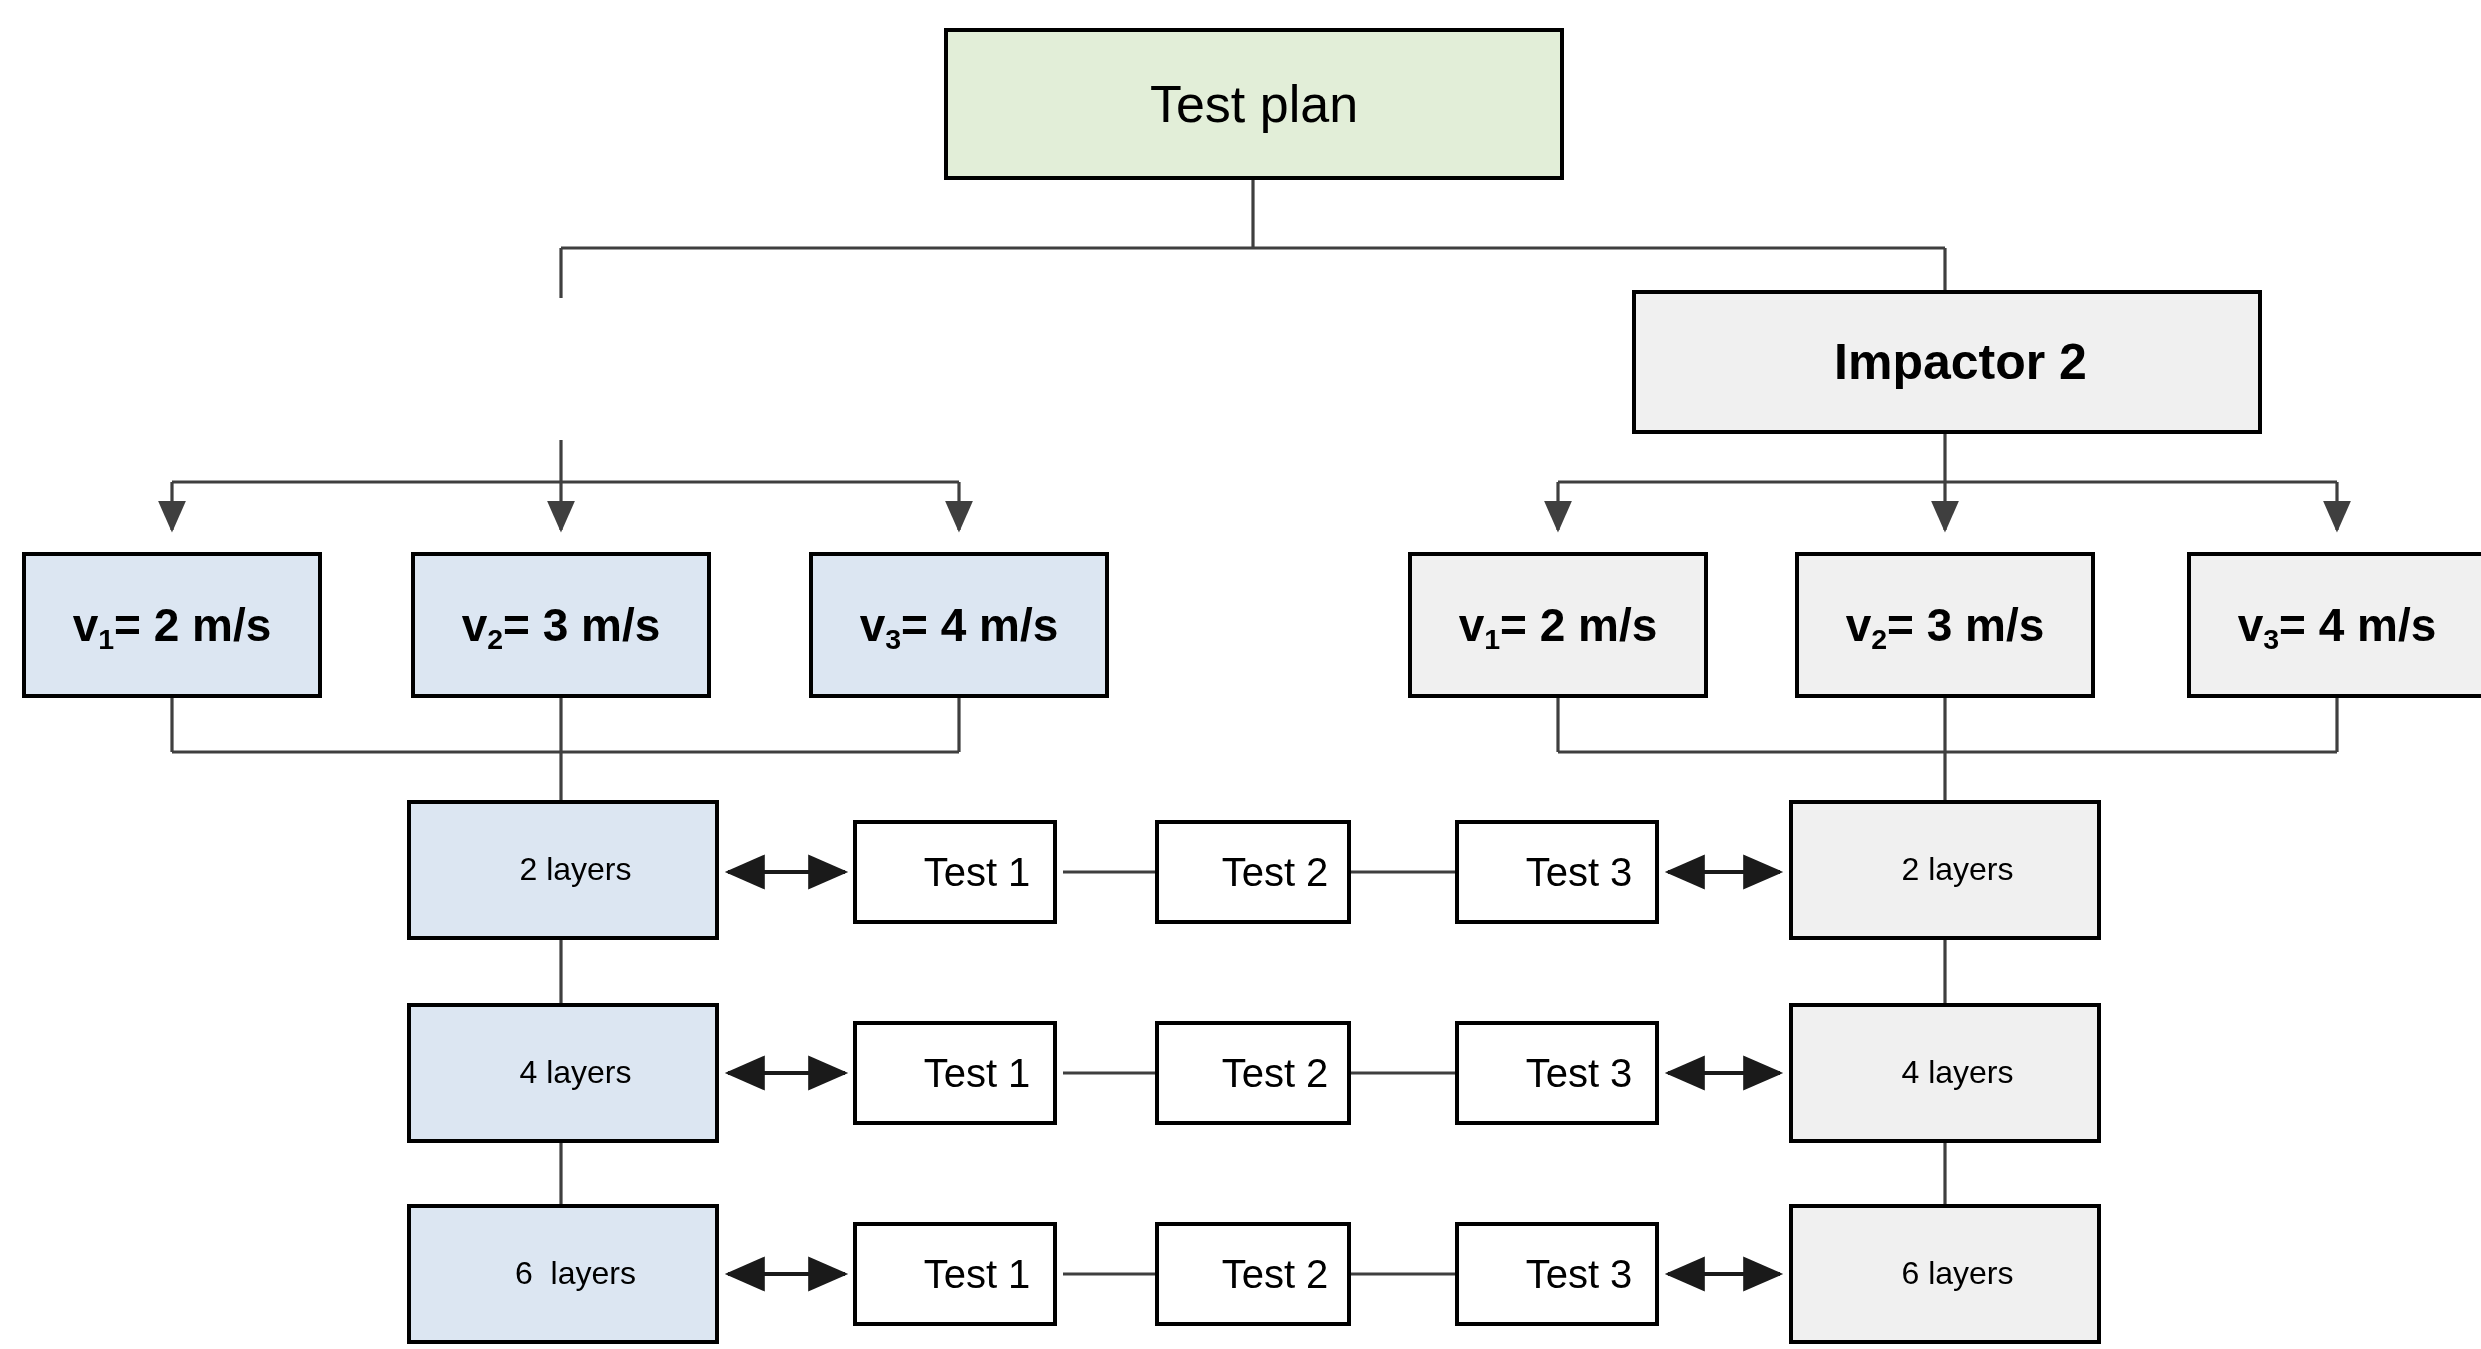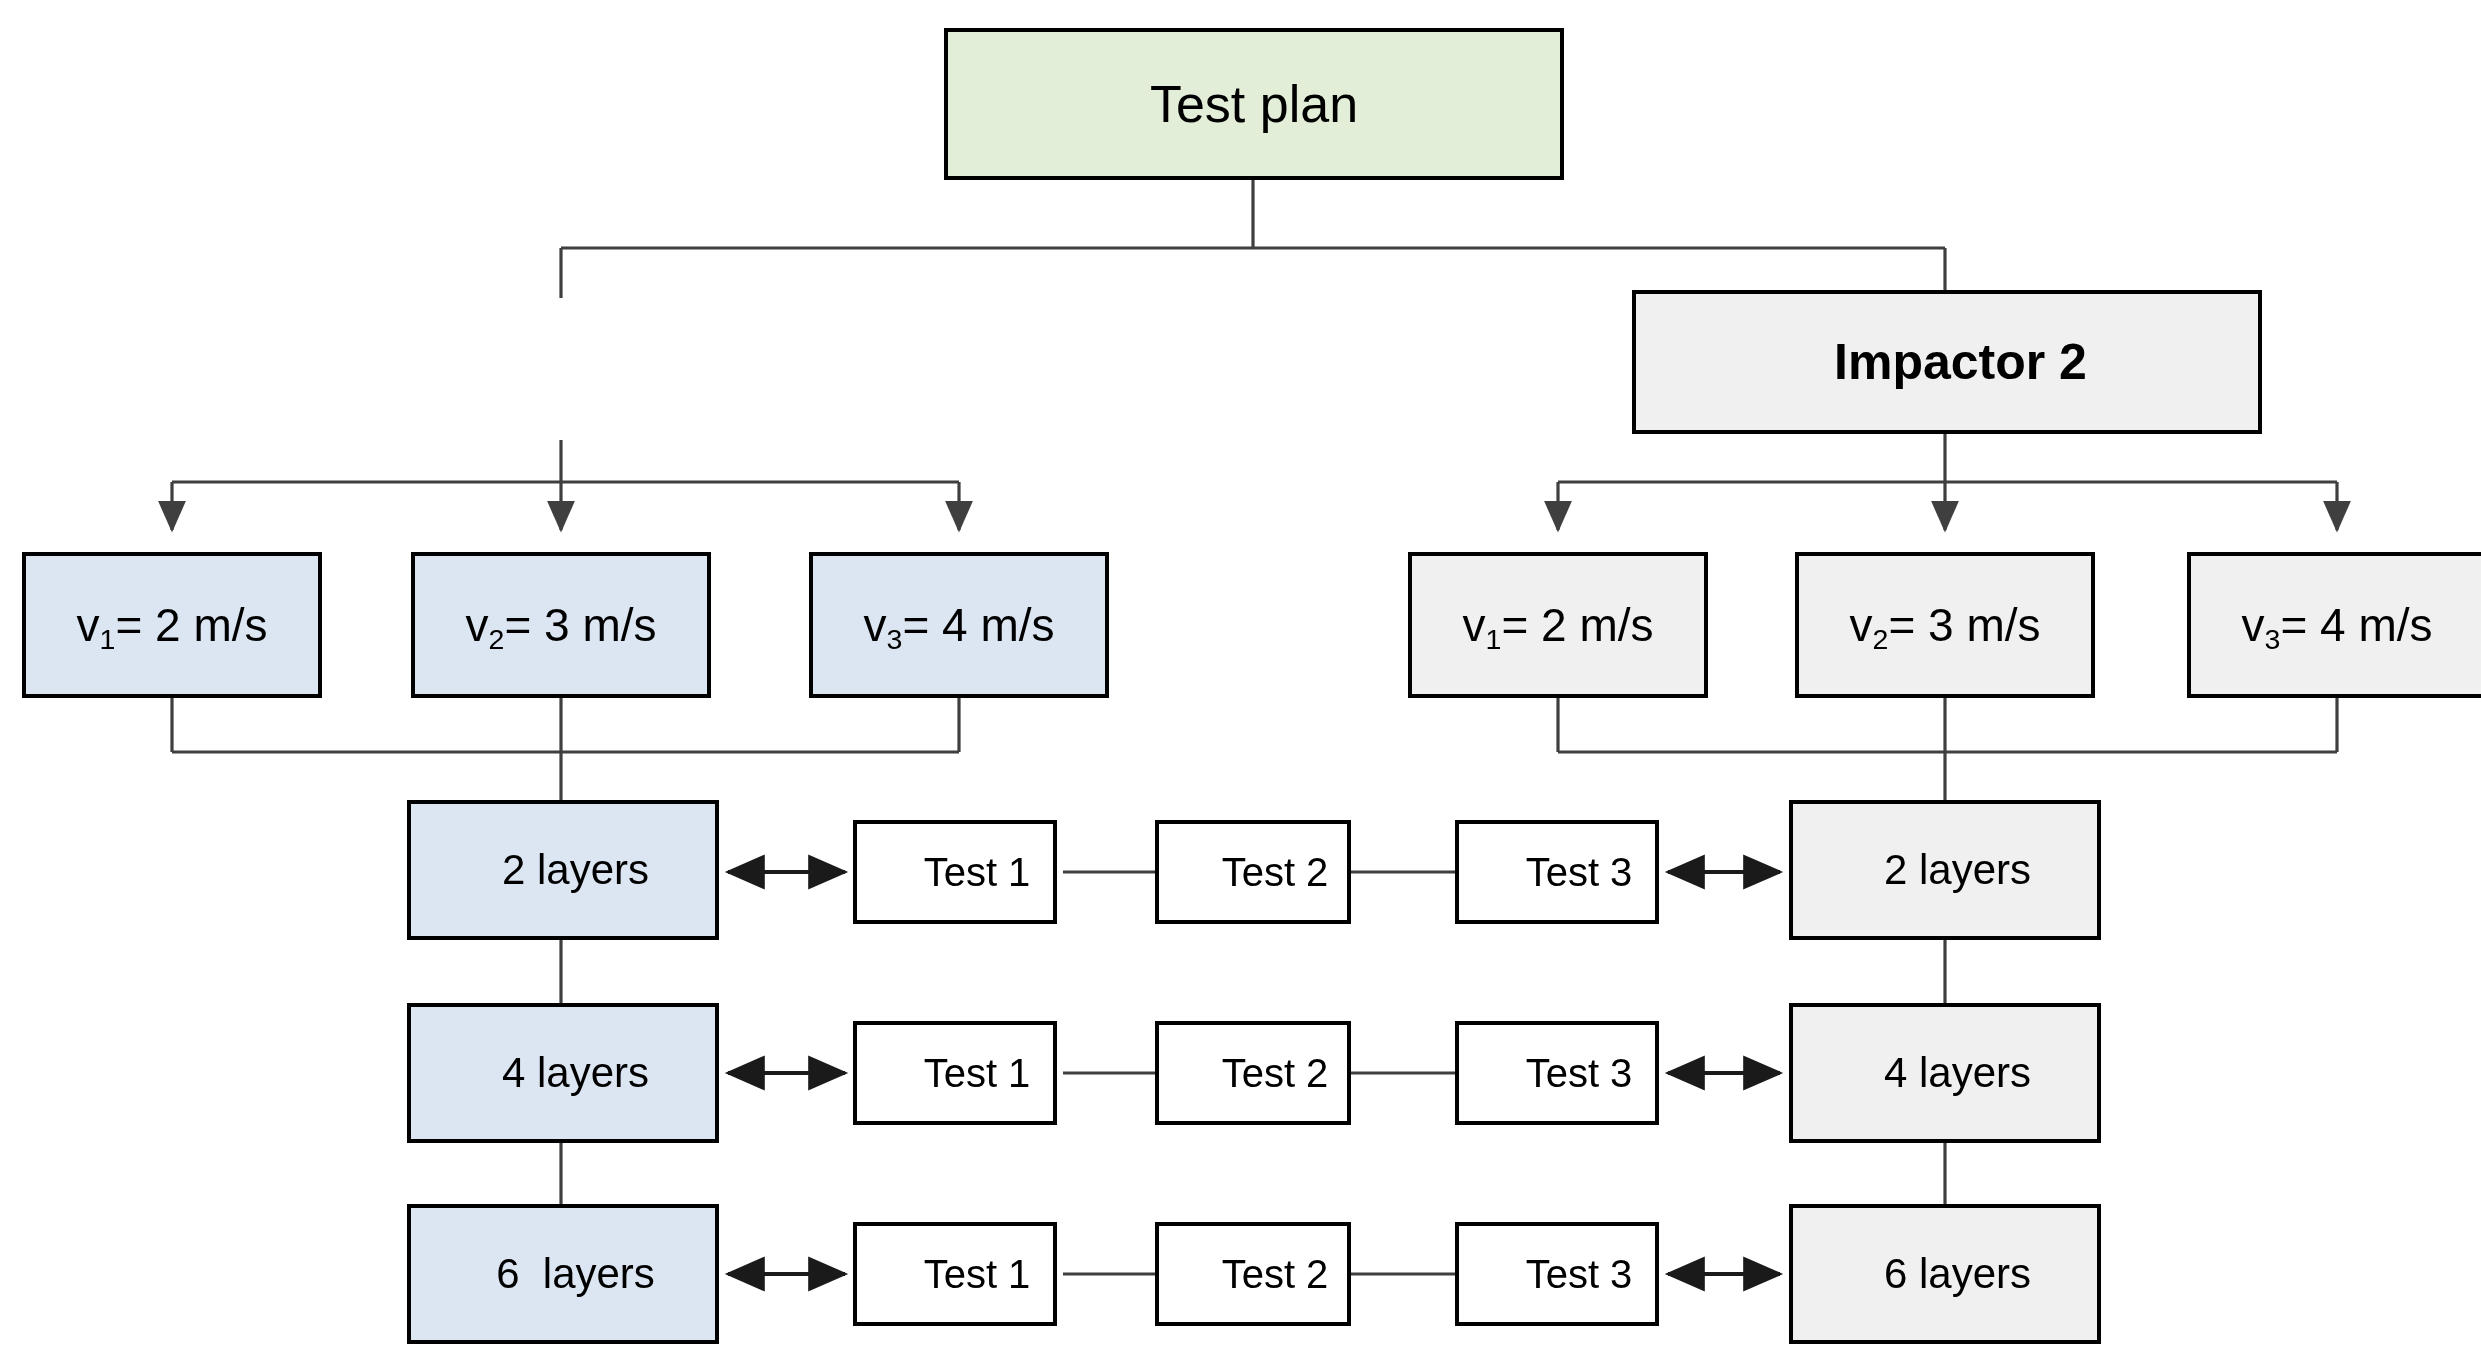--- a/index.html
+++ b/index.html
@@ -37,22 +37,22 @@
     line-height: 1.05;
     white-space: pre;
   }
   .fill-green { background: #e2eed8; }
   .fill-blue  { background: #dce6f2; }
   .fill-gray  { background: #f0f0f0; }
   .fill-white { background: #ffffff; }
 
   .t-root   { font-size: 52px; font-weight: 400; }
   .t-head   { font-size: 50px; font-weight: bold; }
-  .t-vel    { font-size: 46px; font-weight: 400; }
-  .t-layer  { font-size: 42px; font-weight: 400; padding-left: 25px; }
+  .t-vel    { font-size: 46px; font-weight: 700; }
+  .t-layer  { font-size: 32px; font-weight: 400; padding-left: 25px; }
   .t-test   { font-size: 40px; font-weight: 400; padding-left: 44px; }
 
   .node sub {
     font-size: 0.62em;
     vertical-align: -0.28em;
     line-height: 0;
   }
 </style>
 </head>
 <body>

